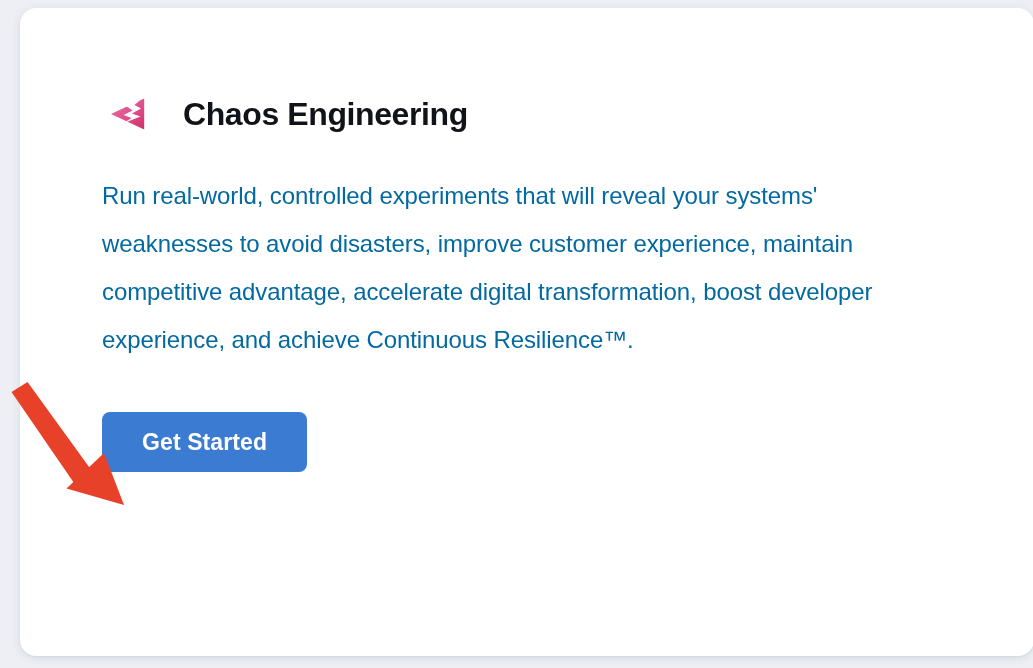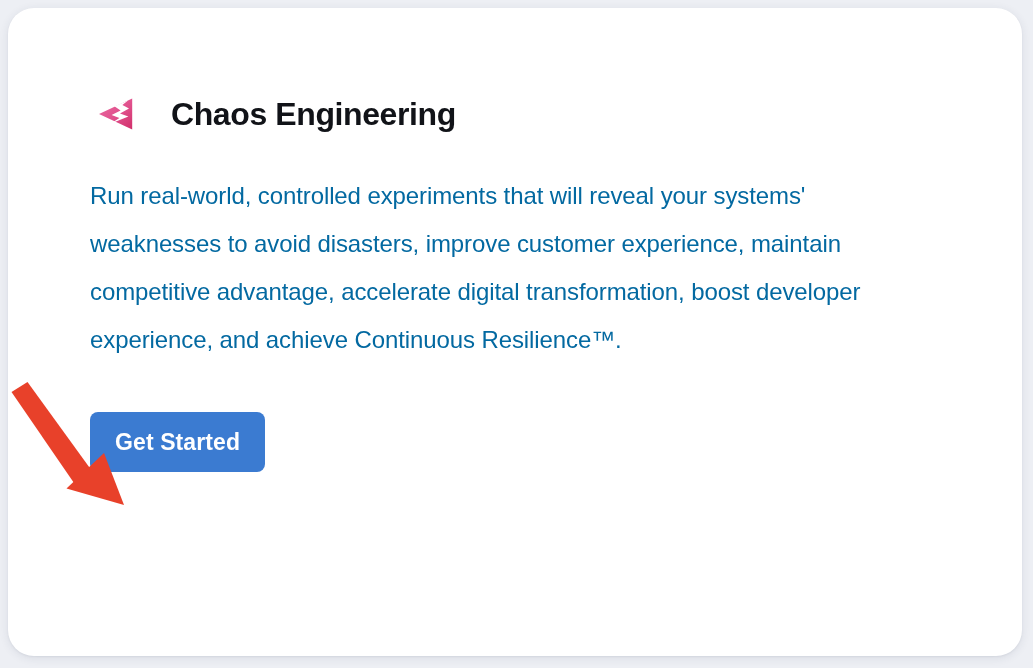--- a/index.html
+++ b/index.html
@@ -17,26 +17,26 @@
 
   .stage {
     position: relative;
     width: 1033px;
     height: 668px;
   }
 
   
   .card {
     position: absolute;
-    left: 8px;
+    left: 20px;
     top: 8px;
     width: 1014px;
     height: 648px;
     background: #ffffff;
-    border-radius: 26px;
+    border-radius: 16px;
     box-sizing: border-box;
     box-shadow: 0 2px 10px rgba(40, 50, 80, 0.10),
                 0 1px 2px rgba(40, 50, 80, 0.06);
   }
 
   .card-inner {
     position: absolute;
     left: 82px;
     top: 78px;
     width: 860px;
@@ -87,21 +87,21 @@
   .cta-button {
     display: inline-block;
     border: 0;
     outline: 0;
     background: #3b7bd1;
     color: #ffffff;
     font-family: "Liberation Sans", sans-serif;
     font-size: 23px;
     font-weight: bold;
     letter-spacing: 0.1px;
-    padding: 0 25px;
+    padding: 0 40px;
     height: 60px;
     line-height: 60px;
     border-radius: 8px;
     cursor: pointer;
   }
 
   
   .annotation-arrow {
     position: absolute;
     left: 0px;

